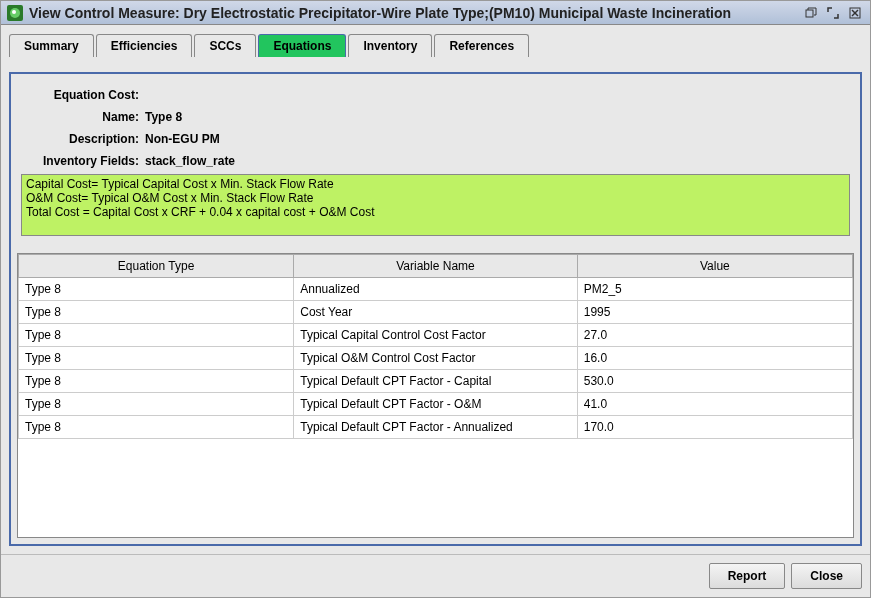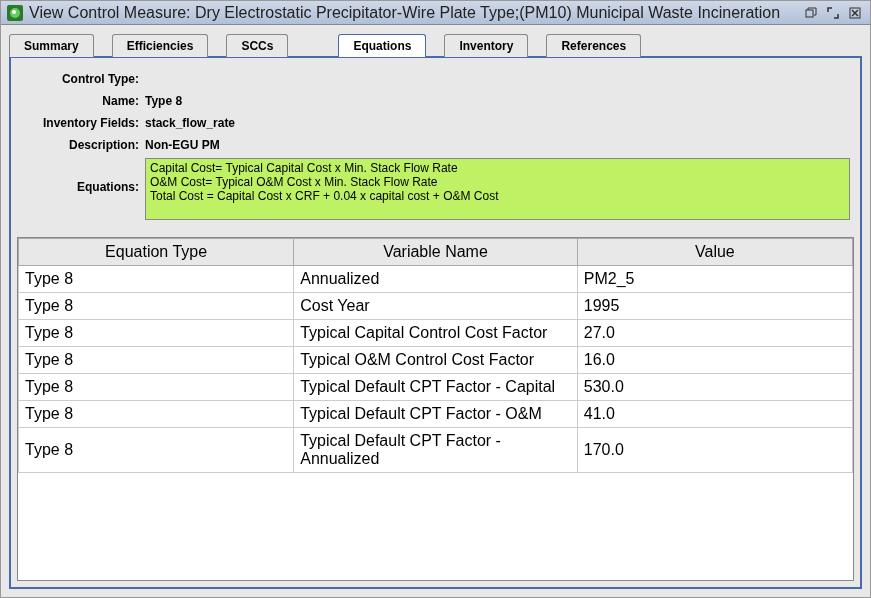--- a/index.html
+++ b/index.html
@@ -33,22 +33,22 @@
       background: #2a7a2a;
       border-radius: 2px;
       display: inline-flex;
       align-items: center;
       justify-content: center;
       color: #fff;
       font-size: 10px;
       flex-shrink: 0;
     }
     .titlebar-text {
-      font-weight: normal;
-      font-size: 16px;
+      font-weight: bold;
+      font-size: 14px;
       color: #222;
       flex: 1;
       white-space: nowrap;
       overflow: hidden;
     }
     .titlebar-btns {
       display: flex;
       gap: 4px;
     }
     .titlebar-btn {
@@ -56,41 +56,40 @@
       height: 16px;
       display: inline-flex;
       align-items: center;
       justify-content: center;
       cursor: pointer;
       font-size: 11px;
       color: #333;
     }
     .tabs {
       display: flex;
-      padding: 8px 8px 0 8px;
-      gap: 16px;
+      padding: 8px 8px 16px 8px;
+      gap: 0;
     }
     .tab {
       padding: 4px 14px;
       border: 1px solid #888;
       border-bottom: none;
       background: #e8e8e8;
       cursor: pointer;
       font-weight: bold;
       font-size: 12px;
       border-radius: 3px 3px 0 0;
       margin-right: 2px;
       position: relative;
       top: 1px;
     }
     .tab.active {
-      background: #ffffff;
+      background: #22c55e;
       border-color: #4a6aaa;
       z-index: 2;
-      margin-left: 32px;
     }
     .content-frame {
       flex: 1;
       margin: 0 8px 8px 8px;
       border: 2px solid #4a6aaa;
       background: #e8e8e8;
       display: flex;
       flex-direction: column;
       padding: 6px;
       overflow: hidden;
@@ -135,21 +134,21 @@
       border: 1px solid #888;
       background: #fff;
       overflow: hidden;
       display: flex;
       flex-direction: column;
       margin-top: 4px;
     }
     .data-table {
       width: 100%;
       border-collapse: collapse;
-      font-size: 16px;
+      font-size: 12px;
     }
     .data-table th {
       background: #e8e8e8;
       border: 1px solid #aaa;
       padding: 4px 6px;
       font-weight: normal;
       text-align: center;
     }
     .data-table td {
       border: 1px solid #ccc;
@@ -217,36 +216,35 @@
     <div class="tab">Efficiencies</div>
     <div class="tab">SCCs</div>
     <div class="tab active">Equations</div>
     <div class="tab">Inventory</div>
     <div class="tab">References</div>
   </div>
 
   <div class="content-frame">
     <div class="form-area">
       <div class="form-row">
-        <div class="form-label">Control Type:</div>
+        <div class="form-label">Equation Cost:</div>
       </div>
       <div class="form-row">
         <div class="form-label">Name:</div>
         <div class="form-value">Type 8</div>
       </div>
       <div class="form-row">
+        <div class="form-label">Description:</div>
+        <div class="form-value">Non-EGU PM</div>
+      </div>
+      <div class="form-row">
         <div class="form-label">Inventory Fields:</div>
         <div class="form-value">stack_flow_rate</div>
       </div>
-      <div class="form-row">
-        <div class="form-label">Description:</div>
-        <div class="form-value">Non-EGU PM</div>
-      </div>
       <div class="form-row tight">
-        <div class="form-label" style="padding-top:22px">Equations:</div>
         <div class="equations-box">
           <textarea class="equations-textarea" readonly="" style="">Capital Cost= Typical Capital Cost x Min. Stack Flow Rate
 O&amp;M Cost= Typical O&amp;M Cost x Min. Stack Flow Rate
 Total Cost = Capital Cost x CRF + 0.04 x capital cost + O&amp;M Cost</textarea>
         </div>
       </div>
     </div>
 
     <div class="table-container">
       <table class="data-table">
@@ -292,13 +290,17 @@
               <td>Type 8</td>
               <td>Typical Default CPT Factor - Annualized</td>
               <td>170.0</td>
             </tr>
           </tbody>
       </table>
       <div class="table-fill"></div>
     </div>
   </div>
 
+  <div class="button-bar">
+    <button class="btn">Report</button>
+    <button class="btn">Close</button>
+  </div>
 </div>
 
 </body></html>

